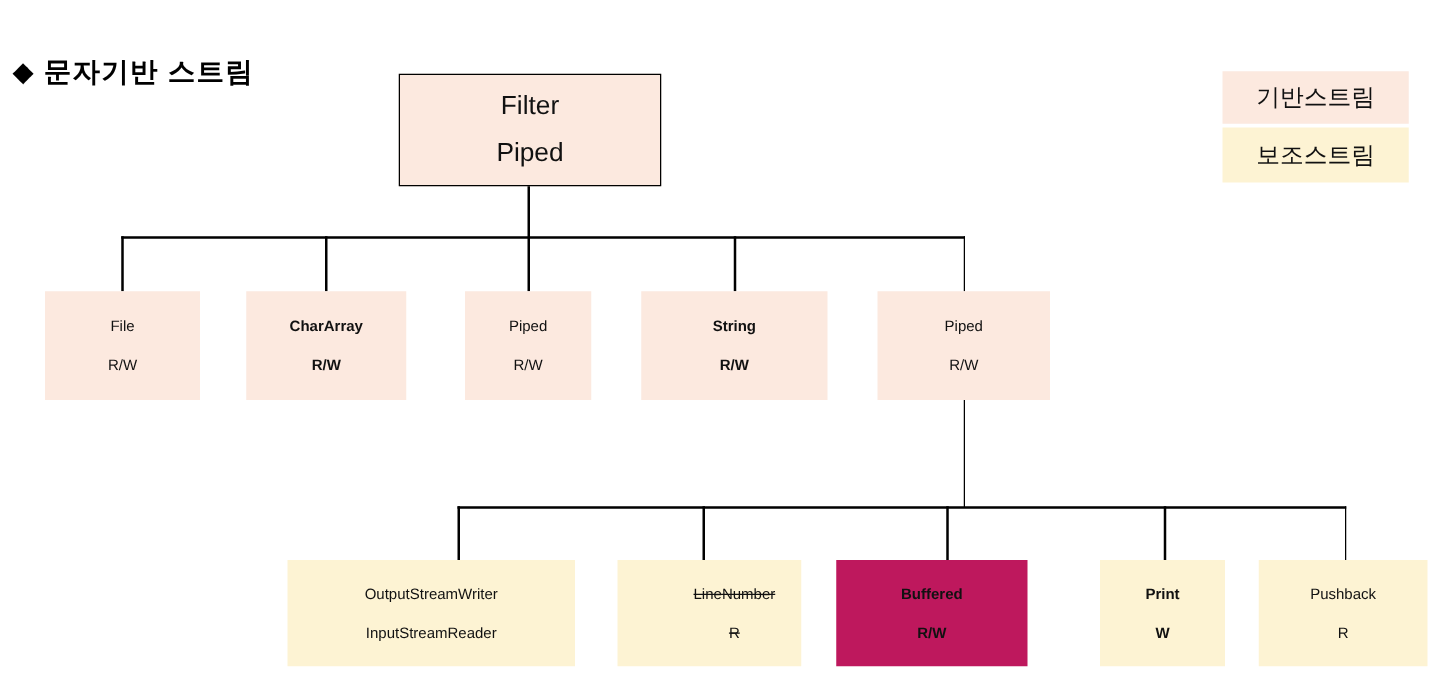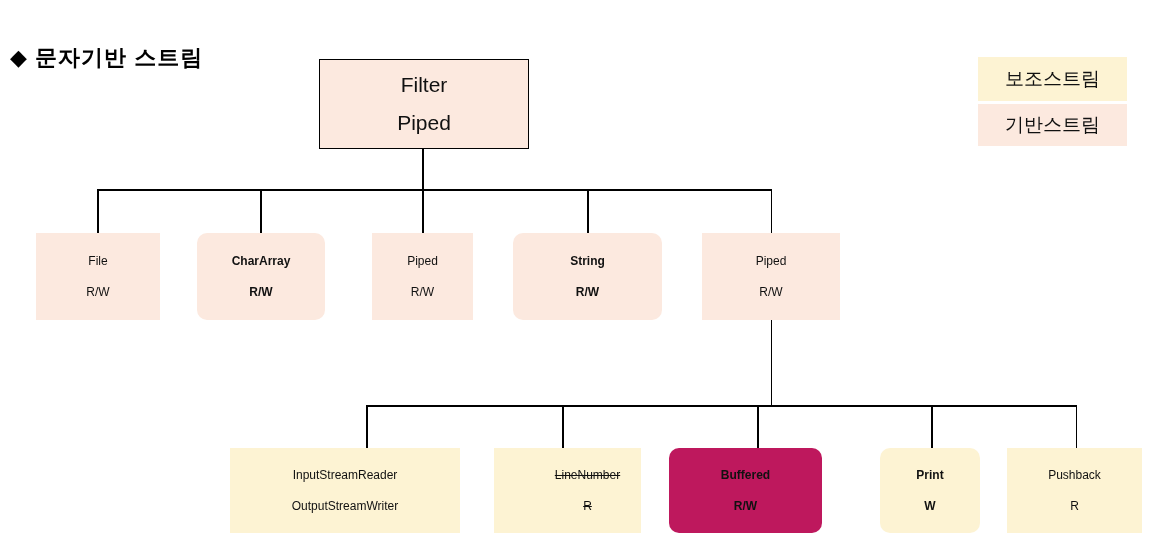--- a/index.html
+++ b/index.html
@@ -10,42 +10,42 @@
 
   
   .legend{position:absolute;left:978px;top:57px;width:149px;}
   .legend .chip{width:149px;height:42px;display:flex;align-items:center;justify-content:center;
     font-size:19px;margin-bottom:3px;color:#111;}
 
   
   .node{position:absolute;display:flex;flex-direction:column;align-items:center;justify-content:center;
     text-align:center;font-size:12px;line-height:31px;color:#111;}
   .node.root{font-size:21px;line-height:38px;border:1.5px solid #000;}
-  .node.bold{font-weight:bold;border-radius:10px;}
+  .node.bold{font-weight:bold;}
   .node .ln{display:block;}
   .node .strike{text-decoration:line-through;margin-left:40px;}
 
   
   .line{position:absolute;background:#000;}
   .vline{width:1.5px;}
   .hline{height:1.5px;}
 </style>
 </head>
 <body>
 
 <div class="canvas">
 
   <div class="title">◆  문자기반 스트림</div>
 
   <div class="legend">
+    <div class="chip" style="background:#fce9df">
+      <span>기반스트림</span>
+    </div>
     <div class="chip" style="background:#fdf3d3;height:44px">
       <span>보조스트림</span>
-    </div>
-    <div class="chip" style="background:#fce9df">
-      <span>기반스트림</span>
     </div>
   </div>
 
   <div>
     <div class="line vline" style="left:422px;top:147px;height:86px"></div>
     <div class="line hline" style="left:97px;top:189px;width:675px"></div>
     <div class="line vline" style="left:97px;top:189px;height:44px"></div>
     <div class="line vline" style="left:260px;top:189px;height:44px"></div>
     <div class="line vline" style="left:587px;top:189px;height:44px"></div>
     <div class="line vline" style="left:770.5px;top:189px;height:44px"></div>
@@ -79,22 +79,22 @@
   <div class="node bold" style="left:513px;top:233px;width:149px;height:87px;background:#fce9df">
     <span class="ln">String</span>
     <span class="ln">R/W</span>
   </div>
   <div class="node" style="left:702px;top:233px;width:138px;height:87px;background:#fce9df">
     <span class="ln">Piped</span>
     <span class="ln">R/W</span>
   </div>
 
   <div class="node" style="left:230px;top:448px;width:230px;height:85px;background:#fdf3d3">
+    <span class="ln">OutputStreamWriter</span>
     <span class="ln">InputStreamReader</span>
-    <span class="ln">OutputStreamWriter</span>
   </div>
   <div class="node" style="left:494px;top:448px;width:147px;height:85px;background:#fdf3d3">
     <span class="ln strike">LineNumber</span>
     <span class="ln strike">R</span>
   </div>
   <div class="node bold" style="left:669px;top:448px;width:153px;height:85px;background:#be185d">
     <span class="ln">Buffered</span>
     <span class="ln">R/W</span>
   </div>
   <div class="node bold" style="left:880px;top:448px;width:100px;height:85px;background:#fdf3d3">

